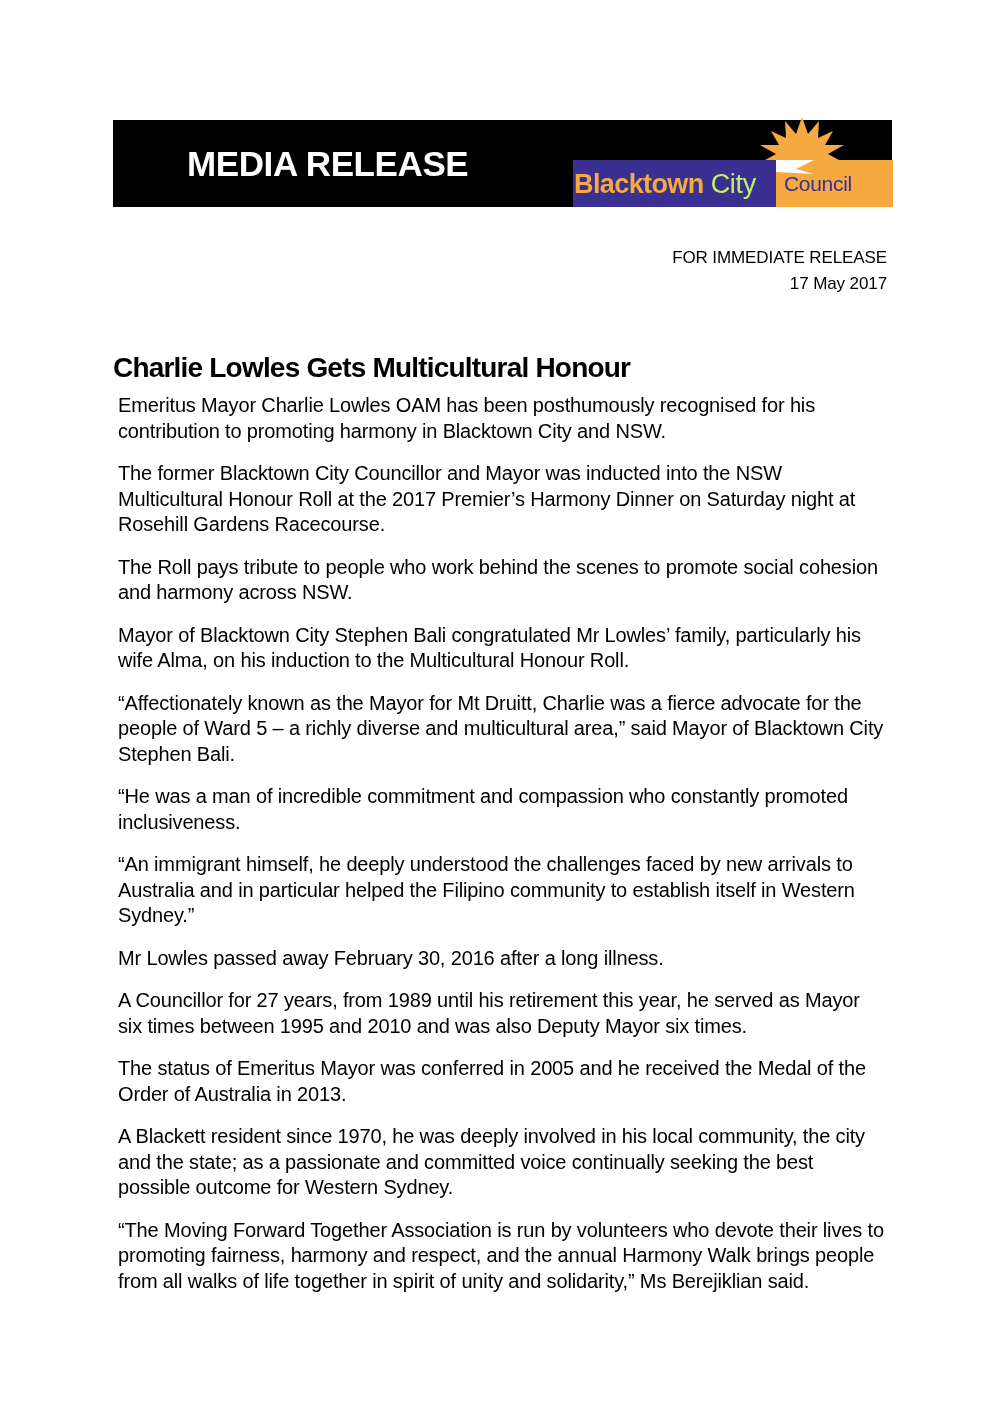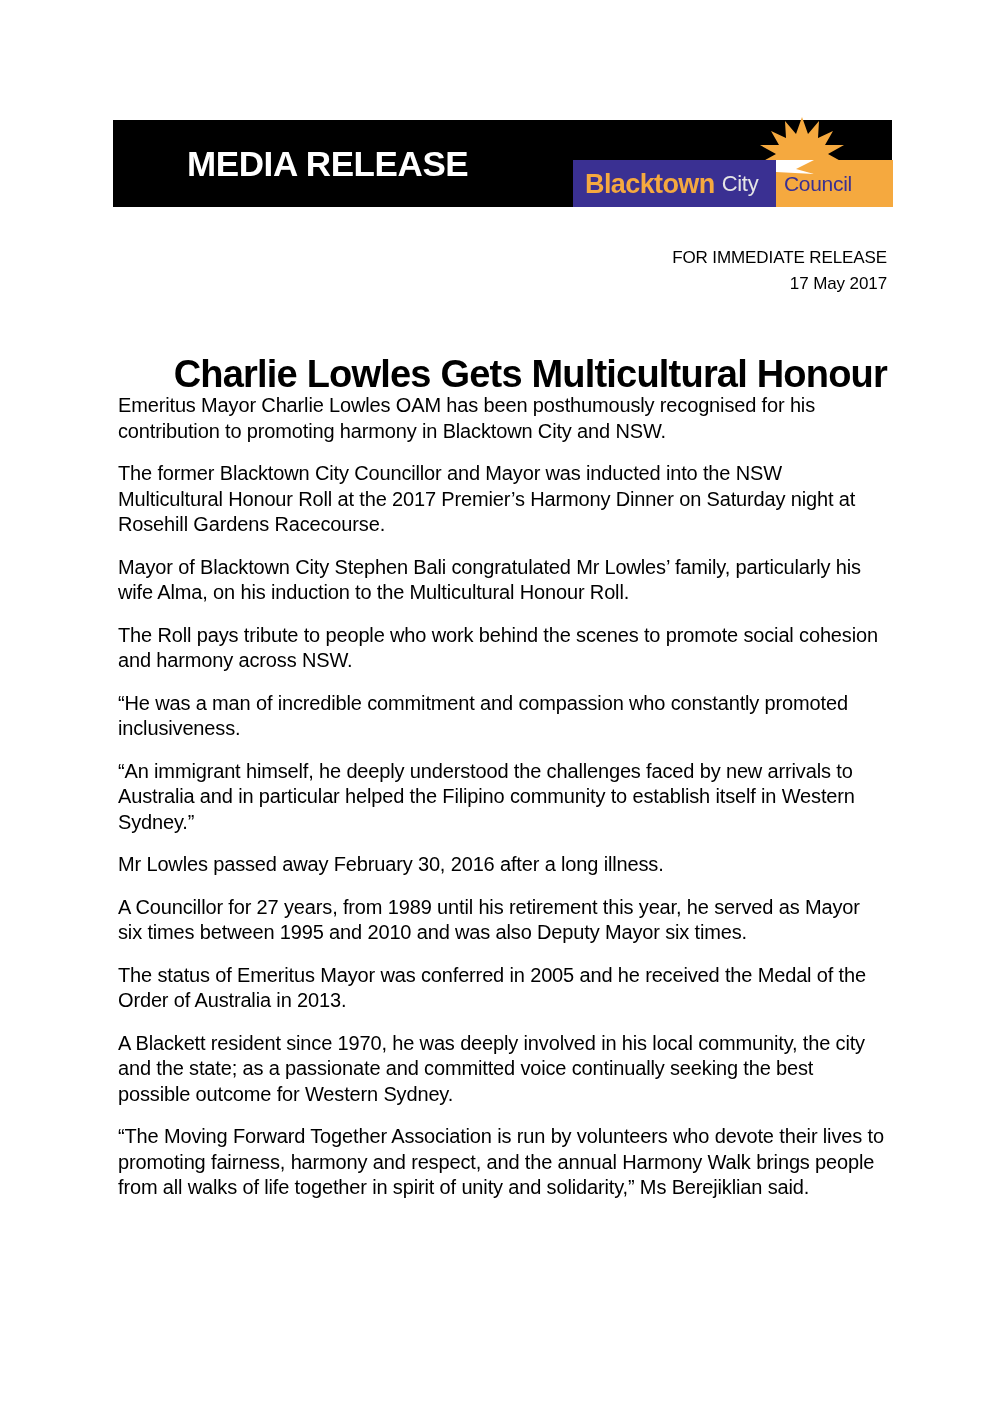--- a/index.html
+++ b/index.html
@@ -68,21 +68,21 @@
     height: 47px;
     display: flex;
     align-items: stretch;
   }
   .logo-blue {
     position: relative;
     width: 203px;
     background: #3a3092;
     display: flex;
     align-items: center;
-    padding-left: 12px;
+    padding-left: 1px;
     box-sizing: border-box;
   }
   .logo-orange {
     position: relative;
     width: 117px;
     background: #f5a93f;
     display: flex;
     align-items: center;
     box-sizing: border-box;
     overflow: hidden;
@@ -95,23 +95,23 @@
     height: 30px;
   }
   .word-blacktown {
     font-size: 27px;
     font-weight: bold;
     color: #f5a93f;
     letter-spacing: -0.6px;
     line-height: 30px;
   }
   .word-city {
-    font-size: 22px;
+    font-size: 27px;
     font-weight: normal;
-    color: #e5e5e5;
+    color: #bef264;
     letter-spacing: -0.3px;
     line-height: 30px;
     margin-left: 7px;
   }
   .word-council {
     font-size: 21px;
     font-weight: normal;
     color: #3a3092;
     letter-spacing: -0.3px;
     line-height: 30px;
@@ -134,22 +134,22 @@
     line-height: 26px;
     letter-spacing: -0.1px;
   }
 
   
   .headline {
     position: absolute;
     left: 113px;
     top: 327px;
     width: 774px;
-    text-align: right;
-    font-size: 38px;
+    text-align: left;
+    font-size: 28px;
     font-weight: bold;
     line-height: 44px;
     letter-spacing: -0.8px;
   }
 
   
   .body-copy {
     position: absolute;
     left: 118px;
     top: 393px;
@@ -199,22 +199,23 @@
   <div class="meta">
     <div class="meta-line">FOR IMMEDIATE RELEASE</div>
     <div class="meta-line">17 May 2017</div>
   </div>
 
   <h1 class="headline">Charlie Lowles Gets Multicultural Honour</h1>
 
   <div class="body-copy" id="body-copy">
       <p>Emeritus Mayor Charlie Lowles OAM has been posthumously recognised for his contribution to promoting harmony in Blacktown City and NSW.</p>
       <p>The former Blacktown City Councillor and Mayor was inducted into the NSW Multicultural Honour Roll at the 2017 Premier’s Harmony Dinner on Saturday night at Rosehill Gardens Racecourse.</p>
+      <p>The Roll pays tribute to people who work behind the scenes to promote social cohesion and harmony across NSW.</p>
       <p>Mayor of Blacktown City Stephen Bali congratulated Mr Lowles’ family, particularly his wife Alma, on his induction to the Multicultural Honour Roll.</p>
-      <p>The Roll pays tribute to people who work behind the scenes to promote social cohesion and harmony across NSW.</p>
+      <p>“Affectionately known as the Mayor for Mt Druitt, Charlie was a fierce advocate for the people of Ward 5 – a richly diverse and multicultural area,” said Mayor of Blacktown City Stephen Bali.</p>
       <p>“He was a man of incredible commitment and compassion who constantly promoted inclusiveness.</p>
       <p>“An immigrant himself, he deeply understood the challenges faced by new arrivals to Australia and in particular helped the Filipino community to establish itself in Western Sydney.”</p>
       <p>Mr Lowles passed away February 30, 2016 after a long illness.</p>
       <p>A Councillor for 27 years, from 1989 until his retirement this year, he served as Mayor six times between 1995 and 2010 and was also Deputy Mayor six times.</p>
       <p>The status of Emeritus Mayor was conferred in 2005 and he received the Medal of the Order of Australia in 2013.</p>
       <p>A Blackett resident since 1970, he was deeply involved in his local community, the city and the state; as a passionate and committed voice continually seeking the best possible outcome for Western Sydney.</p>
       <p>“The Moving Forward Together Association is run by volunteers who devote their lives to promoting fairness, harmony and respect, and the annual Harmony Walk brings people from all walks of life together in spirit of unity and solidarity,” Ms Berejiklian said.</p>
     </div>
 
 </div>

